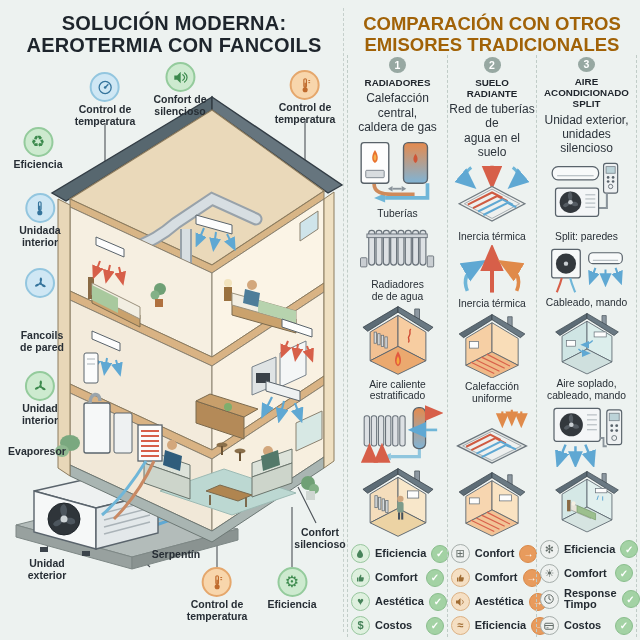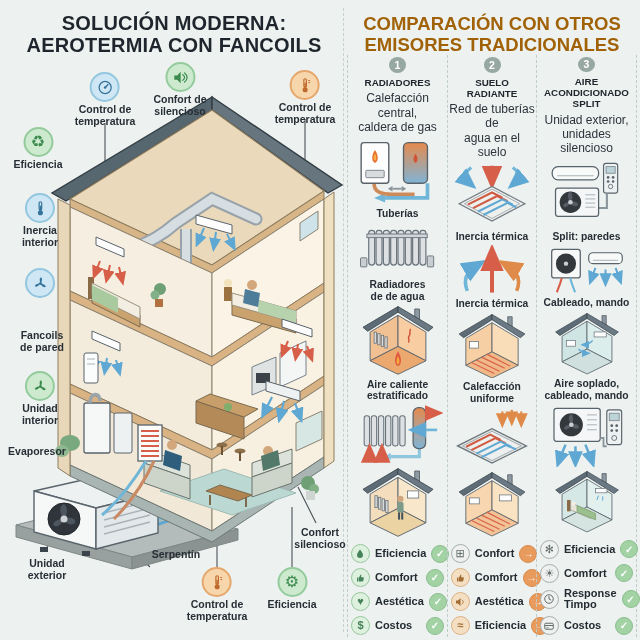--- a/index.html
+++ b/index.html
@@ -20,21 +20,21 @@
   .g-recycle::before{content:"♻";}
   .g-gear::before{content:"⚙";font-size:18px;}
   
   .cols{position:absolute;left:347px;top:55px;width:290px;height:582px;display:flex;}
   .col{box-sizing:border-box;display:flex;flex-direction:column;align-items:center;gap:3px;border-left:1.5px dashed #c0ccc7;padding:2px 1px;}
   .col:last-child{border-right:1.5px dashed #c0ccc7;}
   .col.c1{width:100px;} .col.c2{width:89px;} .col.c3{width:101px;}
   .numc{width:17px;height:17px;border-radius:50%;background:#97a8a2;color:#fff;font-size:10.5px;font-weight:800;display:flex;align-items:center;justify-content:center;margin-bottom:1px;}
   .chead{font-size:9.8px;font-weight:800;text-align:center;line-height:1.15;color:#20262d;}
   .csub{font-size:12px;font-weight:400;text-align:center;line-height:1.2;color:#2c333b;margin-bottom:1px;}
-  .cap{font-size:10.3px;font-weight:700;text-align:center;line-height:1.15;color:#272e35;}
+  .cap{font-size:10.3px;font-weight:400;text-align:center;line-height:1.15;color:#272e35;}
   .fig{display:block;}
   
   .chk{width:96%;display:flex;flex-direction:column;gap:5px;margin-top:4px;}
   .row{display:flex;align-items:center;gap:5px;}
   .cico{flex:0 0 auto;width:19px;height:19px;border-radius:50%;display:flex;align-items:center;justify-content:center;box-sizing:border-box;}
   .cico svg{width:12px;height:12px;}
   .cico.uni::before{font-size:11px;line-height:1;}
   .cico.greenish{background:#def0de;border:1.6px solid #98c79e;color:#47835a;}
   .cico.tan{background:#f5dfc3;border:1.6px solid #dcb183;color:#a06c33;}
   .cico.gray{background:#eef1ef;border:1.6px solid #a6aeab;color:#636d69;}
@@ -327,21 +327,21 @@
     <div class="txt ml">Eficiencia</div>
   </div>
   <div class="lab" style="left:40px;top:193px">
     <div class="badge blue">
         <svg viewBox="0 0 24 24">
           <rect x="10.2" y="2.5" width="3.6" height="12" rx="1.8" fill="none" stroke="currentColor" stroke-width="1.7"></rect>
           <circle cx="12" cy="18" r="3.6" fill="currentColor"></circle>
           <line x1="12" y1="8" x2="12" y2="15" stroke="currentColor" stroke-width="2"></line>
         </svg>
       </div>
-    <div class="txt ml">Inercia
+    <div class="txt ml">Unidada
 interior</div>
   </div>
   <div class="lab" style="left:40px;top:268px">
     <div class="badge blue">
         <svg viewBox="0 0 24 24">
           <g fill="currentColor">
             <path d="M12 12 C10 6 11 3 13 3.5 C15 5 14.5 9 12 12Z"></path>
             <g transform="rotate(120 12 12)">
               <path d="M12 12 C10 6 11 3 13 3.5 C15 5 14.5 9 12 12Z"></path>
             </g>

